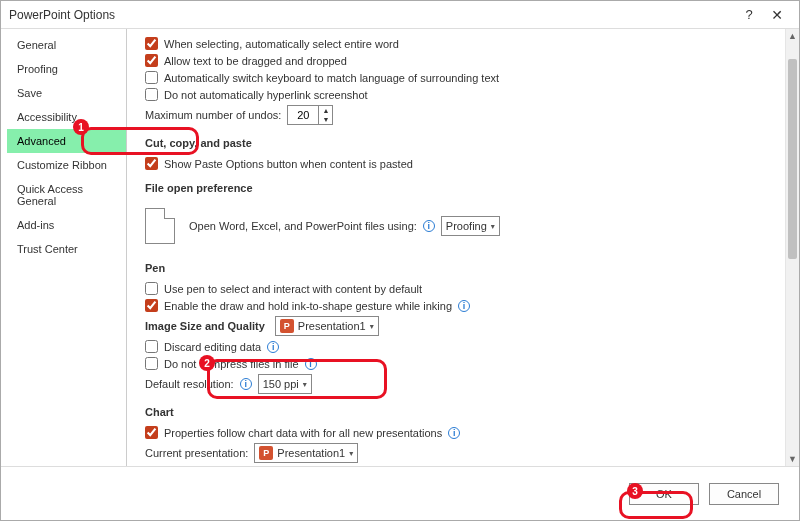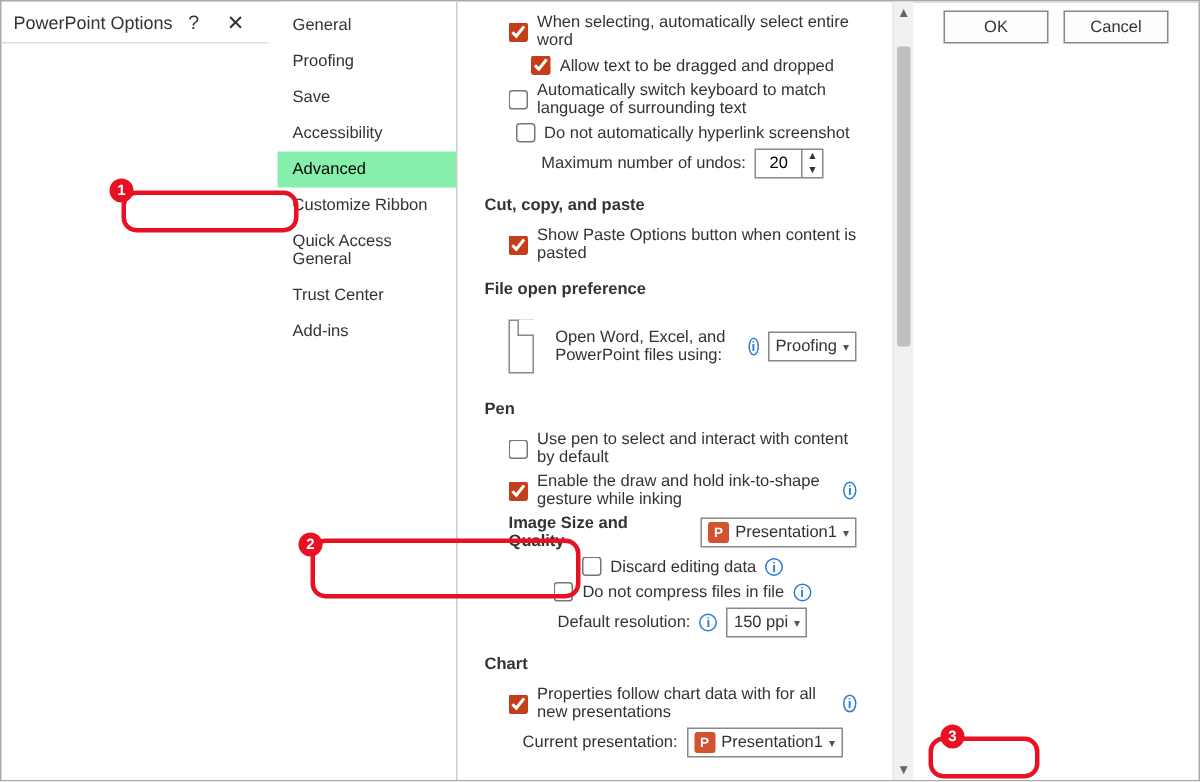--- a/index.html
+++ b/index.html
@@ -9,21 +9,21 @@
     font-size: 11px;
     background: #fff;
     color: #333;
   }
   .dialog {
     width: 800px;
     height: 521px;
     border: 1px solid #aaa;
     background: #fff;
     display: flex;
-    flex-direction: row;
+    flex-direction: column;
     position: relative;
   }
   .titlebar {
     height: 28px;
     display: flex;
     align-items: center;
     padding: 0 8px;
     border-bottom: 1px solid #ddd;
     font-size: 12px;
   }
@@ -92,23 +92,22 @@
   .scroll-arrow.down { bottom: 0; }
   .section-heading {
     font-weight: 600;
     margin: 12px 0 8px 0;
     font-size: 11px;
   }
   .row {
     display: flex;
     align-items: center;
     gap: 6px;
-    margin: 4px 16px;
+    margin: 4px 0;
     font-size: 11px;
-    justify-content: center;
   }
   input[type=checkbox] {
     width: 13px; height: 13px;
     accent-color: #c43e1c;
     margin: 0;
   }
   .spinner {
     display: inline-flex; align-items: stretch;
     border: 1px solid #888; height: 20px;
   }
@@ -140,21 +139,21 @@
     width:12px;height:12px;border:1px solid #2b7cd3;border-radius:50%;
     color:#2b7cd3;font-size:9px;line-height:10px;text-align:center;
     display:inline-block; font-weight:bold;
   }
   .ppt-badge {
     width:14px;height:14px;background:#d35230;border-radius:2px;
     display:inline-flex;align-items:center;justify-content:center;
     color:#fff;font-size:9px;font-weight:bold;
   }
   .buttonbar {
-    height: 32px;
+    height: 54px;
     display:flex; align-items:center; justify-content:flex-end;
     gap: 10px; padding: 0 20px;
     border-top: 1px solid #ddd;
   }
   .btn {
     min-width: 70px; height: 22px;
     border:1px solid #888; background:#fdfdfd;
     font-size:11px; display:flex;align-items:center;justify-content:center;
     cursor:default;
   }
@@ -188,22 +187,22 @@
   <div class="body">
 
     <div class="sidebar">
       <div class="sidebar-item">General</div>
       <div class="sidebar-item">Proofing</div>
       <div class="sidebar-item">Save</div>
       <div class="sidebar-item">Accessibility</div>
       <div class="sidebar-item selected">Advanced</div>
       <div class="sidebar-item">Customize Ribbon</div>
       <div class="sidebar-item">Quick Access General</div>
+      <div class="sidebar-item">Add-ins</div>
       <div class="sidebar-item">Trust Center</div>
-      <div class="sidebar-item">Add-ins</div>
     </div>
 
     <div class="content-wrap">
       <div class="content">
 
         <div class="row">
           <input type="checkbox" checked="" style="">
           <label>When selecting, automatically select entire word</label>
         </div>
         <div class="row">

